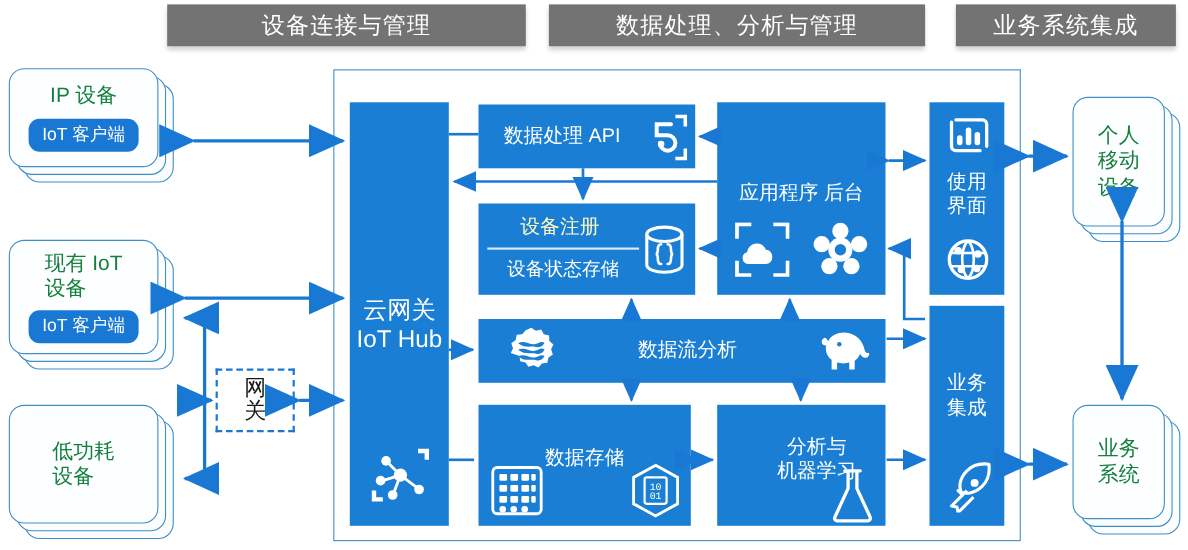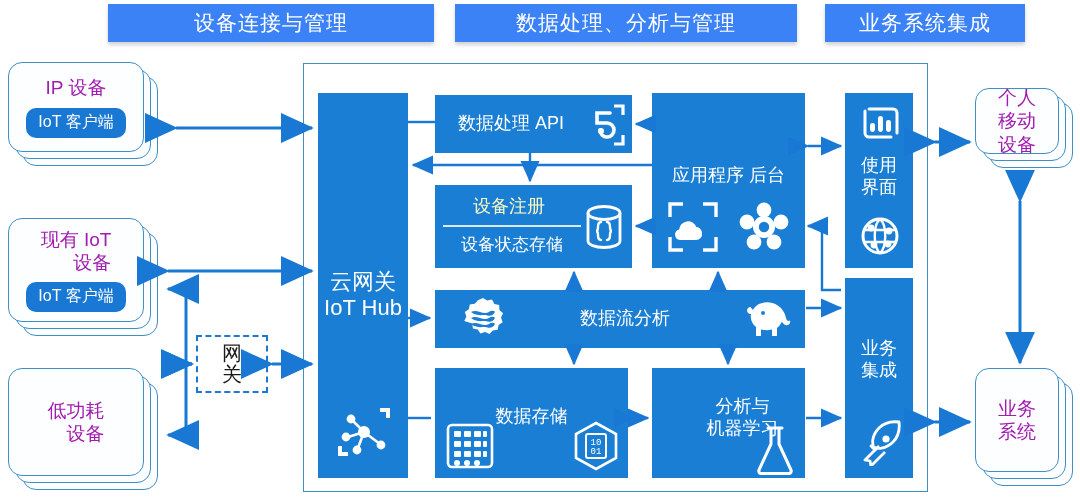--- a/index.html
+++ b/index.html
@@ -1,37 +1,37 @@
 <!DOCTYPE html>
 <html><head>
 <meta charset="utf-8">
 <style>
   html,body{margin:0;padding:0;background:#ffffff;}
   body{width:1080px;height:500px;position:relative;overflow:hidden;
        font-family:"Liberation Sans","DejaVu Sans",sans-serif;}
 
   
-  .banner{position:absolute;top:4px;height:38px;background:#3b82f6;
+  .banner{position:absolute;top:4px;height:38px;background:#737373;
           display:flex;align-items:center;justify-content:center;
           color:#ffffff;font-size:21px;letter-spacing:1px;font-weight:400;
-          box-shadow:0 3px 4px rgba(0,0,0,.18);}
+          box-shadow:0 3px 4px rgba(0,0,0,.18);margin-left:44px;}
   #banner-1{left:108px;width:326px;}
   #banner-2{left:455px;width:342px;}
   #banner-3{left:825px;width:200px;}
 
   
   .stackbox{position:absolute;}
   .stackbox .sh{position:absolute;border:1.6px solid #3f8fc4;border-radius:14px;
                 background:#fbfdff;}
   .stackbox .sh.s3{left:14px;top:14px;right:0;bottom:0;}
   .stackbox .sh.s2{left:7px;top:7px;right:7px;bottom:7px;}
   .stackbox .sh.s1{left:0;top:0;right:14px;bottom:14px;background:#fcfeff;
                    display:flex;flex-direction:column;align-items:center;
                    justify-content:center;}
-  .stackbox .lbl{color:#a21caf;font-size:19px;line-height:1.22;text-align:right;
+  .stackbox .lbl{color:#15803d;font-size:19px;line-height:1.22;text-align:left;
                  white-space:pre-line;}
   .iotclient{margin-top:8px;background:#1878d4;color:#ffffff;font-size:16px;
              padding:4px 12px 5px;border-radius:10px;white-space:nowrap;}
 
   
   #center-container{position:absolute;left:303px;top:63px;width:625px;height:429px;
                     border:1.7px solid #3f8fc4;background:#ffffff;box-sizing:border-box;}
 
   .blue{position:absolute;background:#1a7fd4;box-sizing:border-box;}
   .blue .t{position:absolute;color:#ffffff;font-size:18px;line-height:1.2;
@@ -278,21 +278,21 @@
 <div class="blue" id="biz-panel">
   <div class="t">业务
 集成</div>
   <svg class="rocket" viewBox="0 0 44 46">
     <path d="M20 26 6 40l5 1 1 5 14-14" stroke="#fff" stroke-width="2.8" fill="none" stroke-linejoin="round"></path>
     <path d="M16 30c-4-6-3-15 4-22 5-5 12-7 20-6 1 8-1 15-6 20-7 7-16 8-22 4z" stroke="#fff" stroke-width="2.8" fill="none" stroke-linejoin="round"></path>
     <circle cx="27" cy="19" r="3.6" fill="#fff"></circle>
   </svg>
 </div>
 
-<div class="stackbox" style="left:975px;top:88px;width:98px;height:80px;">
+<div class="stackbox" style="left:975px;top:88px;width:98px;height:132px;">
   <div class="sh s3"></div>
   <div class="sh s2"></div>
   <div class="sh s1">
     <div class="lbl">个人
 移动
 设备</div>
   </div>
 </div>
 
 <div class="stackbox" style="left:975px;top:368px;width:98px;height:118px;">

